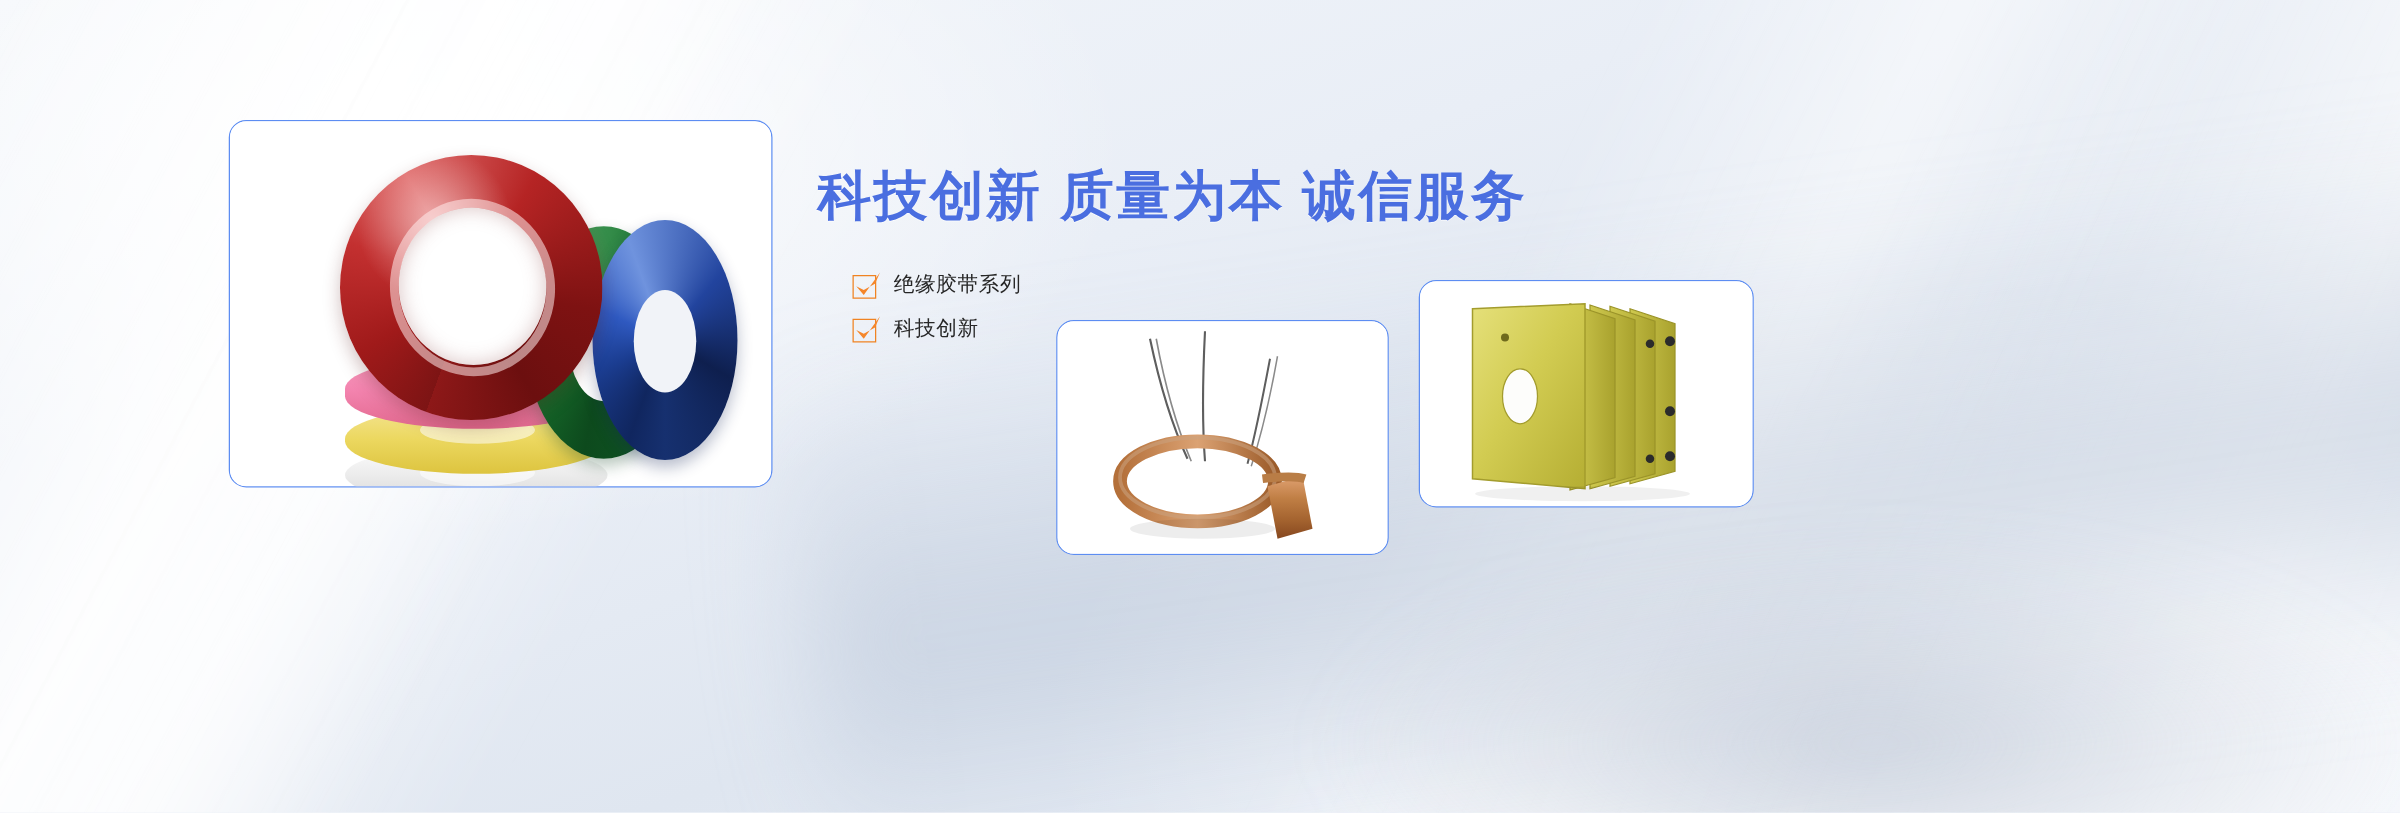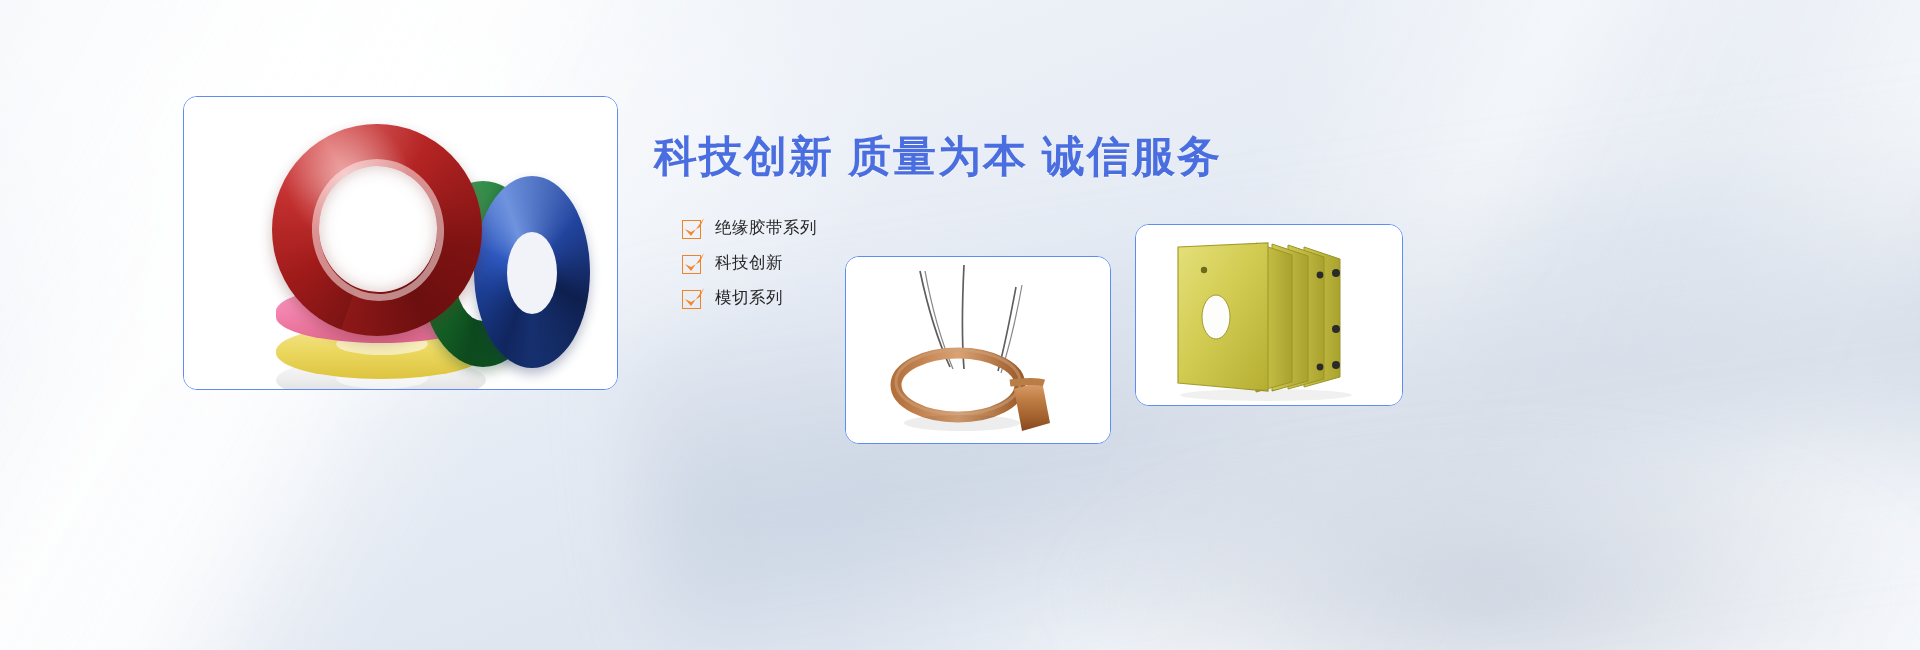--- a/index.html
+++ b/index.html
@@ -244,23 +244,14 @@
     <span class="chk">
       <span class="box"></span>
       <svg width="26" height="26" viewBox="0 0 26 26">
         <path d="M4 13 L 10 20 L 23 2 L 19 11 L 10 16 Z" fill="#f5862a"></path>
       </svg>
     </span>
     <span class="feat-label">科技创新</span>
   </div>
 
 
-  <div class="feat">
-    <span class="chk">
-      <span class="box"></span>
-      <svg width="26" height="26" viewBox="0 0 26 26">
-        <path d="M4 13 L 10 20 L 23 2 L 19 11 L 10 16 Z" fill="#f5862a"></path>
-      </svg>
-    </span>
-    <span class="feat-label">模切系列</span>
-  </div>
 
 </div>
 
 </body></html>

